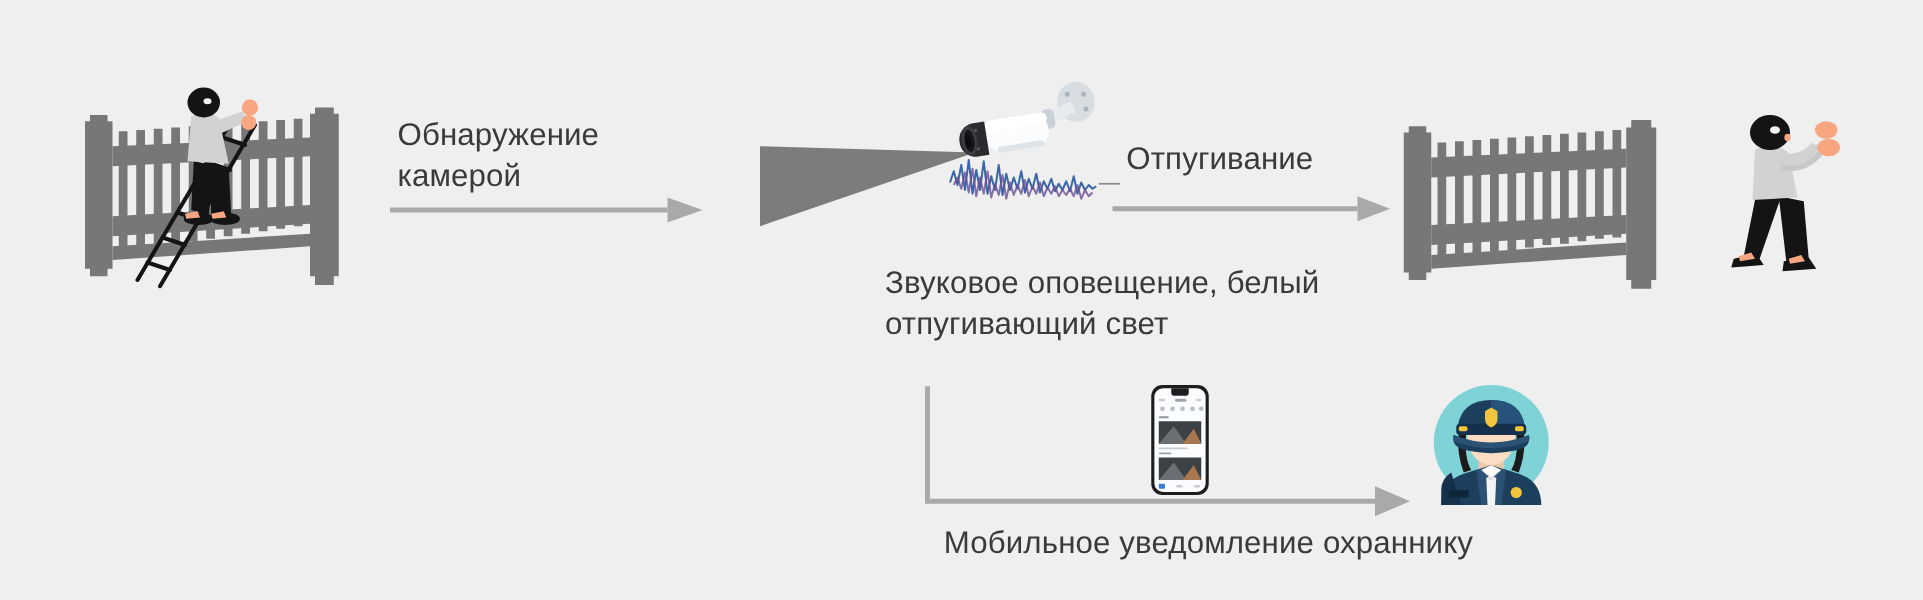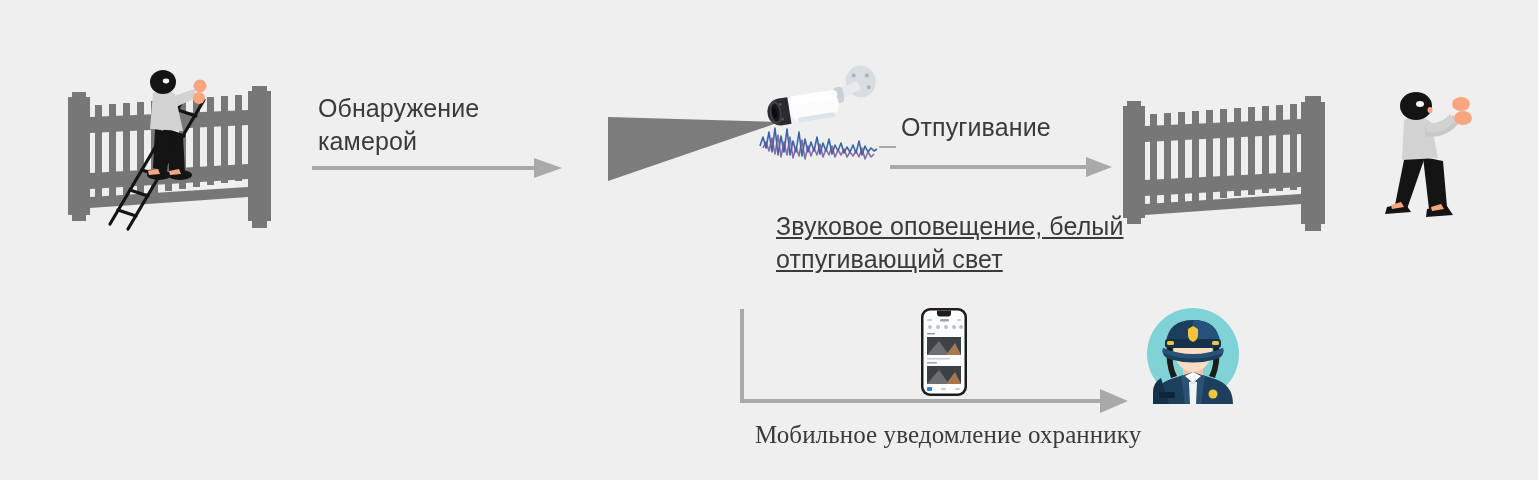--- a/index.html
+++ b/index.html
@@ -27,22 +27,22 @@
   .label {
     position: absolute;
     color: #3a3a3a;
     font-size: 25px;
     line-height: 33px;
     white-space: pre-line;
     letter-spacing: 0.1px;
   }
   .label-detect { left: 318px; top: 63px; }
   .label-deter  { left: 901px; top: 82px; text-align: right; }
-  .label-sound  { left: 776px; top: 181px; text-decoration: underline; }
-  .label-mobile { left: 755px; top: 389px; font-family: Liberation Serif, serif; }
+  .label-sound  { left: 708px; top: 181px; }
+  .label-mobile { left: 755px; top: 389px; }
 
   svg { display: block; overflow: visible; }
   .scene-left   { left: 60px;  top: 40px; }
   .scene-cam    { left: 600px; top: 45px; }
   .scene-right-fence { left: 1115px; top: 55px; }
   .scene-right-person{ left: 1383px; top: 58px; }
   .scene-phone  { left: 918px; top: 278px; }
   .scene-guard  { left: 1143px; top: 277px; }
   .arrow-1 { left: 312px; top: 128px; }
   .arrow-2 { left: 890px; top: 127px; }

